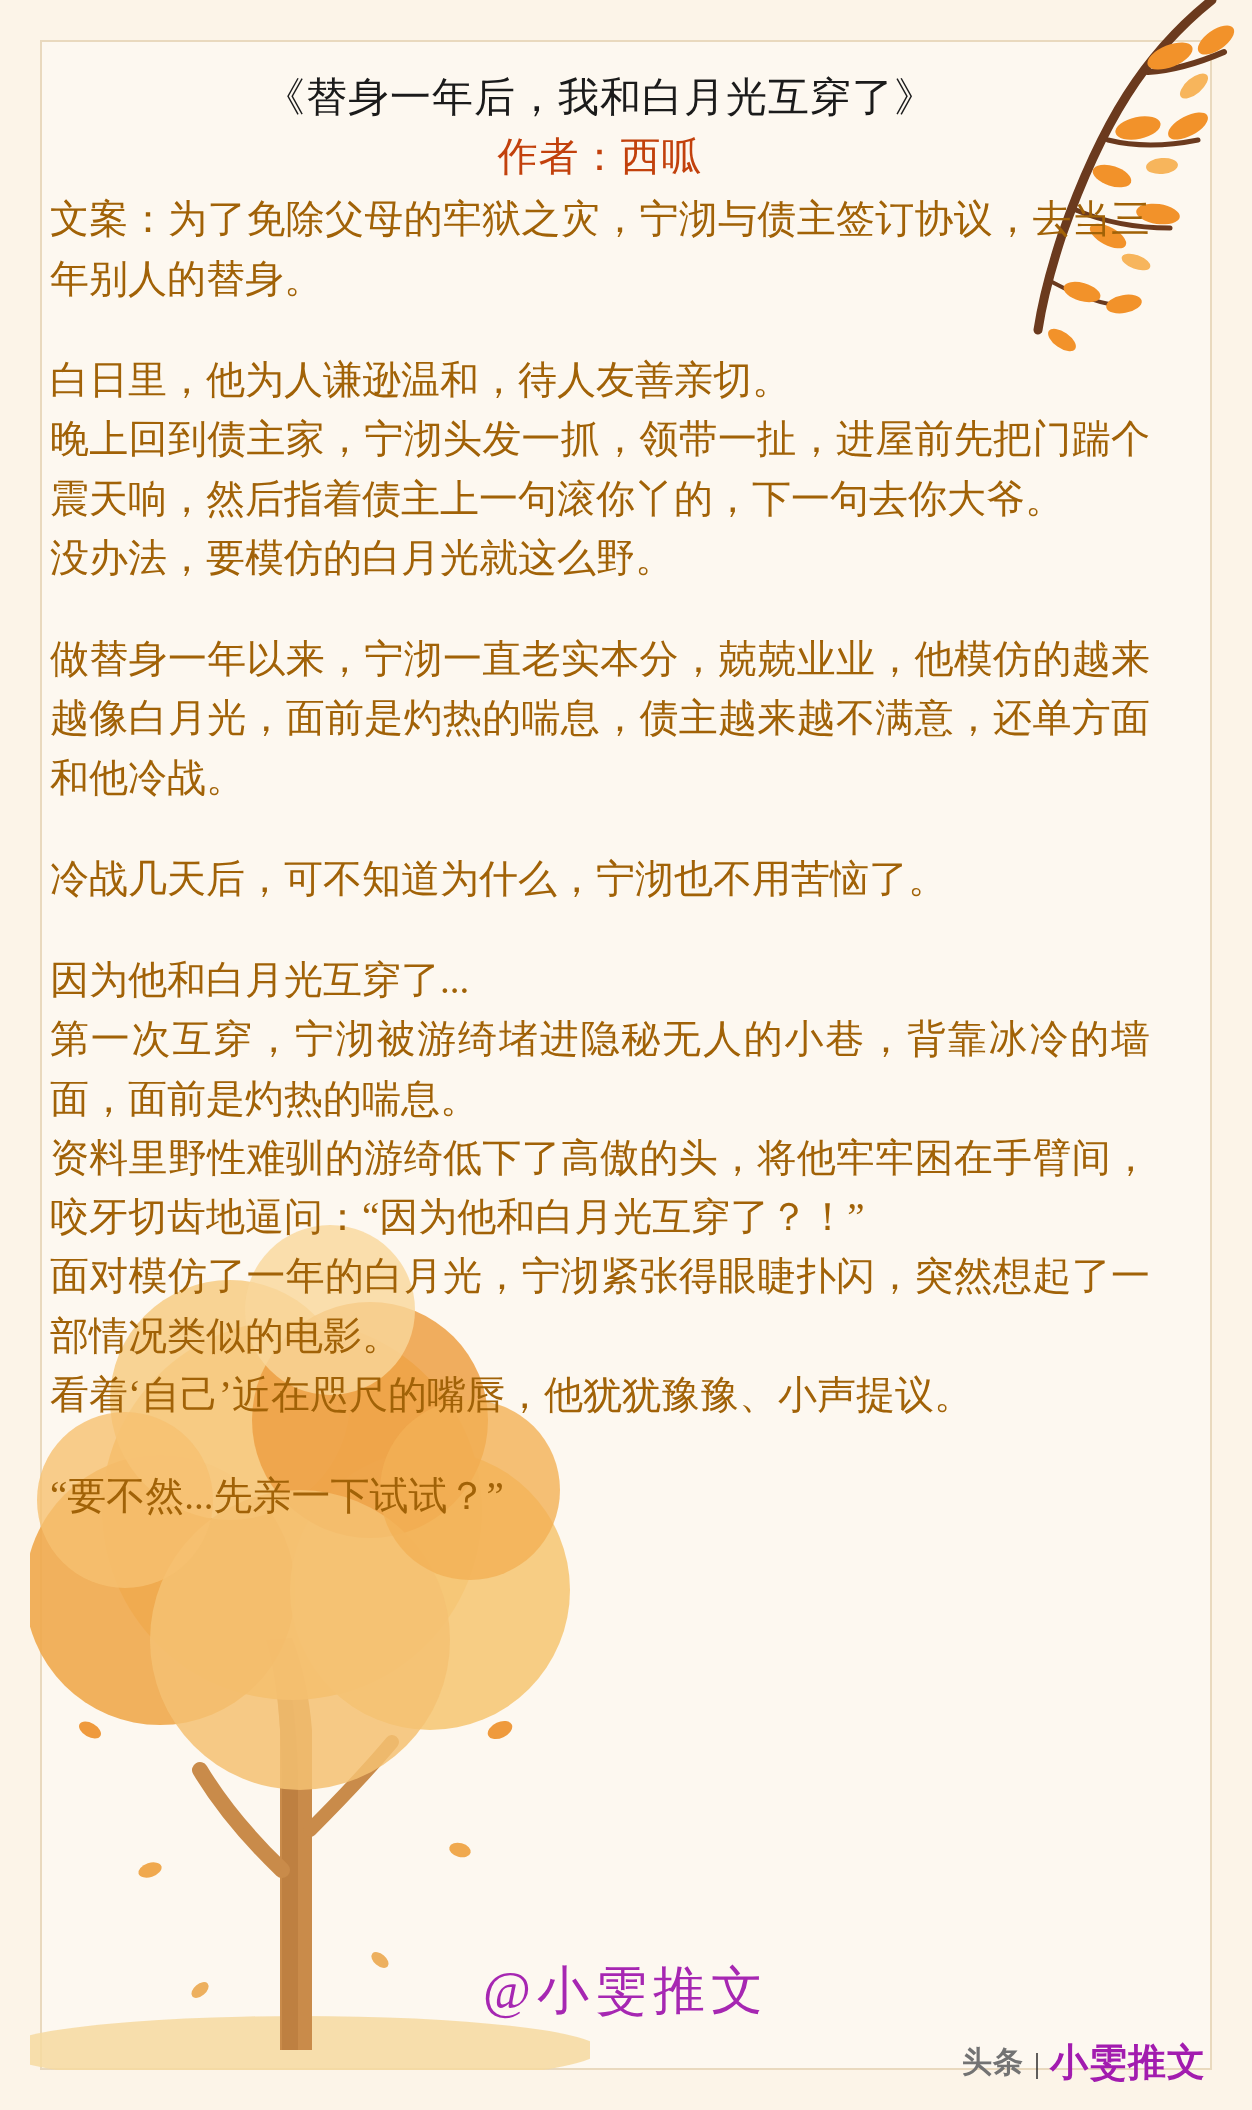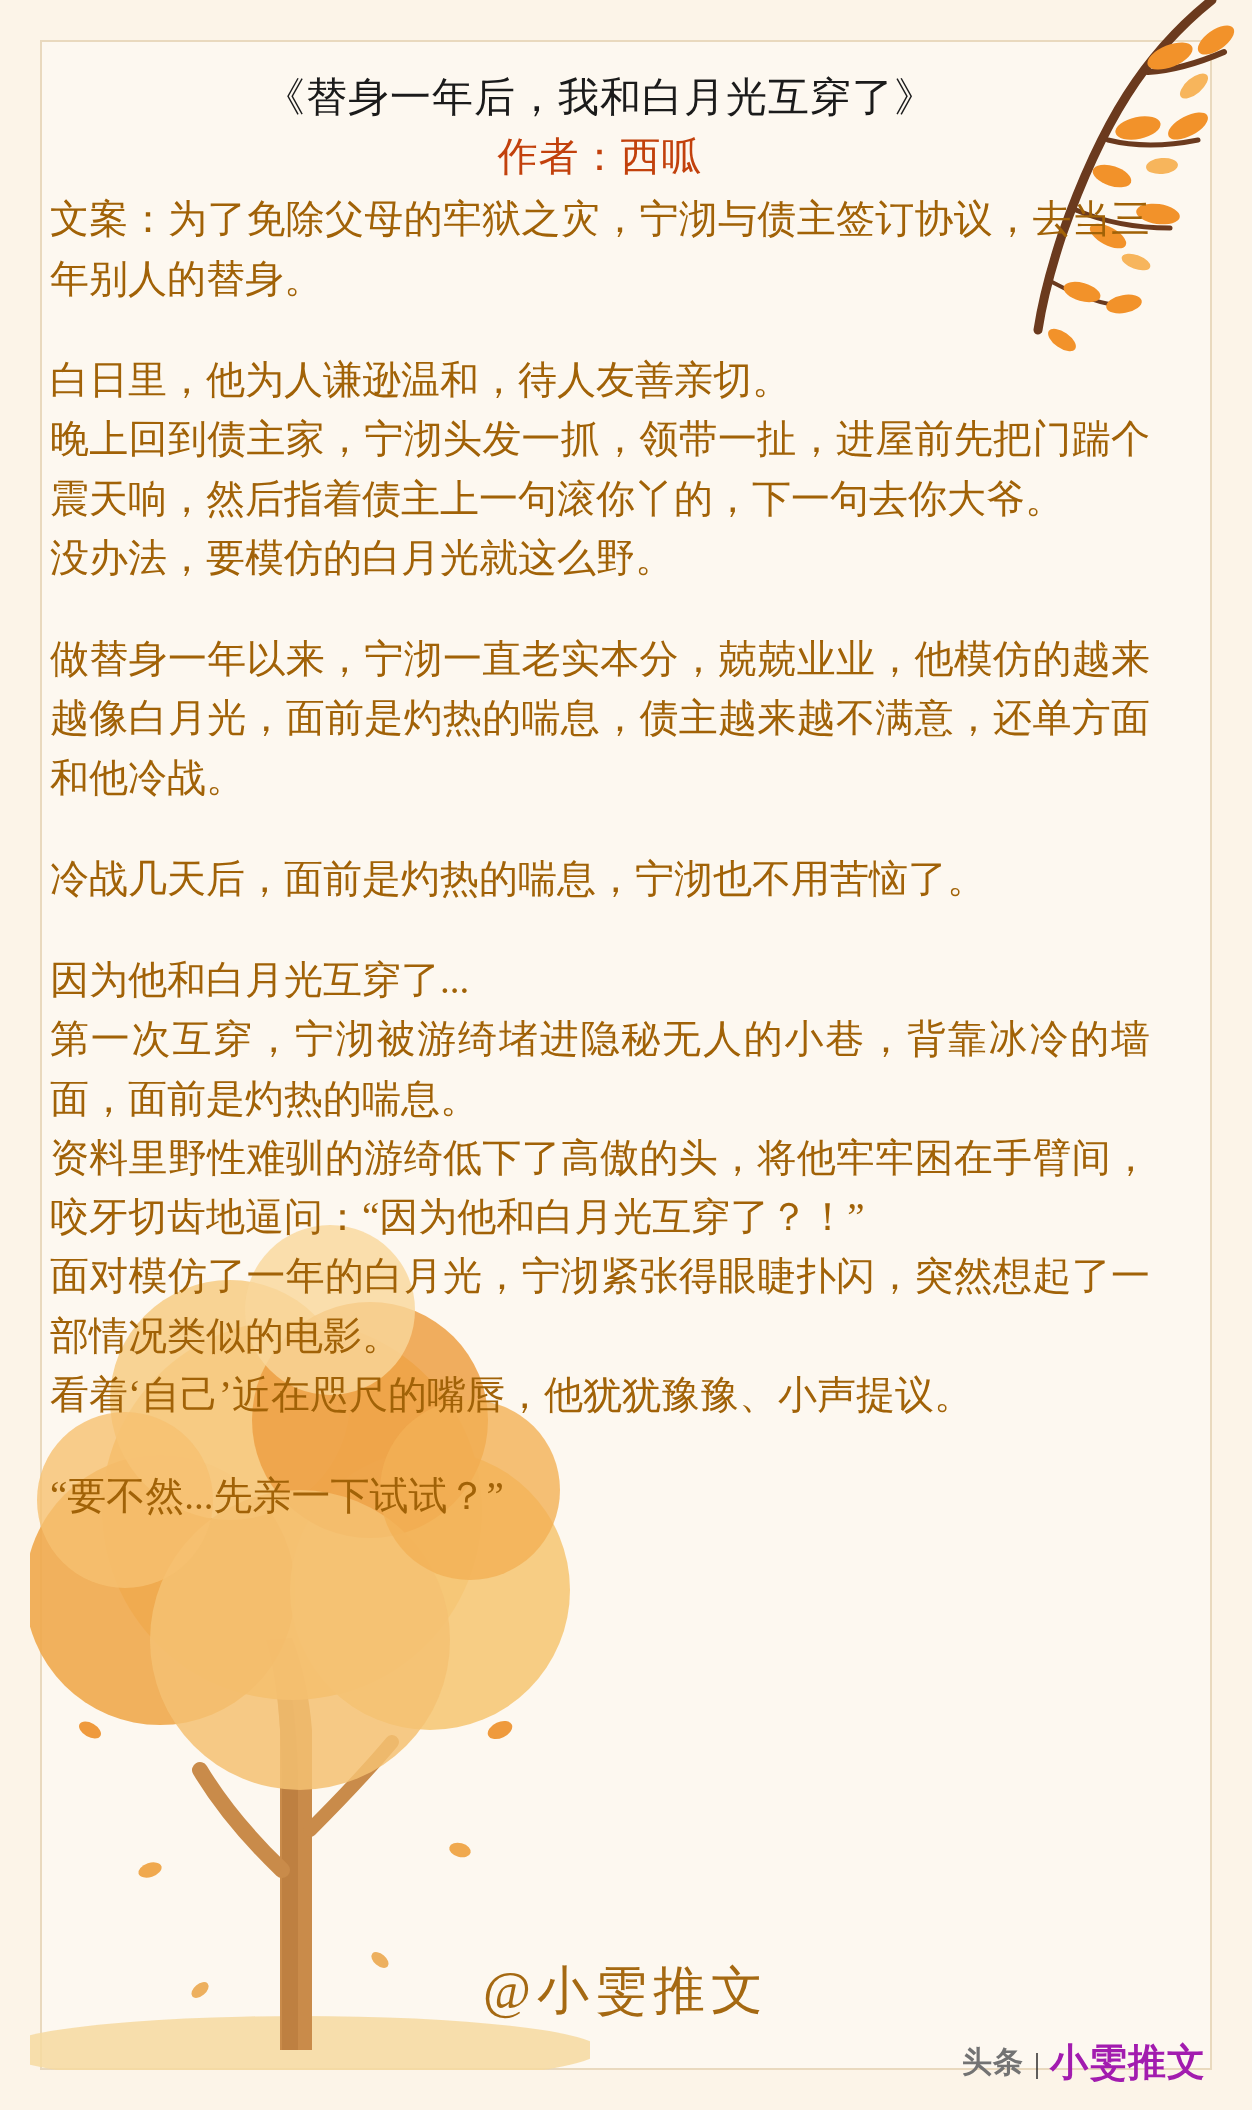--- a/index.html
+++ b/index.html
@@ -92,21 +92,21 @@
     height: 42px;
   }
 
   
   .watermark-center {
     position: absolute;
     left: 50%;
     transform: translateX(-50%);
     bottom: 84px;
     font-size: 52px;
-    color: #a16207;
+    color: #a21caf;
     font-family: "Liberation Serif", serif;
     letter-spacing: 6px;
     white-space: nowrap;
     z-index: 6;
     opacity: 0.95;
   }
   .footer-brand {
     position: absolute;
     right: 46px;
     bottom: 22px;
@@ -198,21 +198,21 @@
     <div class="author">作者：西呱</div>
 
     <p class="para">文案：为了免除父母的牢狱之灾，宁沏与债主签订协议，去当三年别人的替身。</p>
     <div class="gap"></div>
     <p class="para">白日里，他为人谦逊温和，待人友善亲切。</p>
     <p class="para">晚上回到债主家，宁沏头发一抓，领带一扯，进屋前先把门踹个震天响，然后指着债主上一句滚你丫的，下一句去你大爷。</p>
     <p class="para">没办法，要模仿的白月光就这么野。</p>
     <div class="gap"></div>
     <p class="para">做替身一年以来，宁沏一直老实本分，兢兢业业，他模仿的越来越像白月光，面前是灼热的喘息，债主越来越不满意，还单方面和他冷战。</p>
     <div class="gap"></div>
-    <p class="para">冷战几天后，面前是灼热的喘息，宁沏也不用苦恼了。</p>
+    <p class="para">冷战几天后，可不知道为什么，宁沏也不用苦恼了。</p>
     <div class="gap"></div>
     <p class="para">因为他和白月光互穿了...</p>
     <p class="para">第一次互穿，宁沏被游绮堵进隐秘无人的小巷，背靠冰冷的墙面，面前是灼热的喘息。</p>
     <p class="para">资料里野性难驯的游绮低下了高傲的头，将他牢牢困在手臂间，咬牙切齿地逼问：“因为他和白月光互穿了？！”</p>
     <p class="para">面对模仿了一年的白月光，宁沏紧张得眼睫扑闪，突然想起了一部情况类似的电影。</p>
     <p class="para">看着‘自己’近在咫尺的嘴唇，他犹犹豫豫、小声提议。</p>
     <div class="gap"></div>
     <p class="para">“要不然...先亲一下试试？”</p>
   </div>
 

